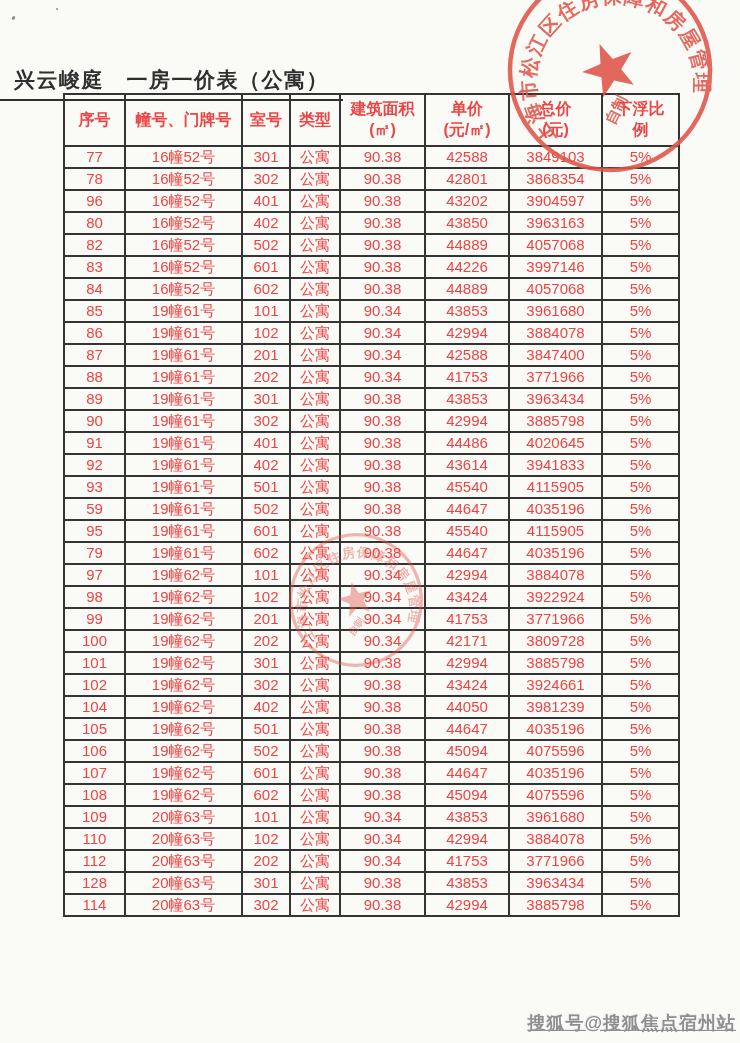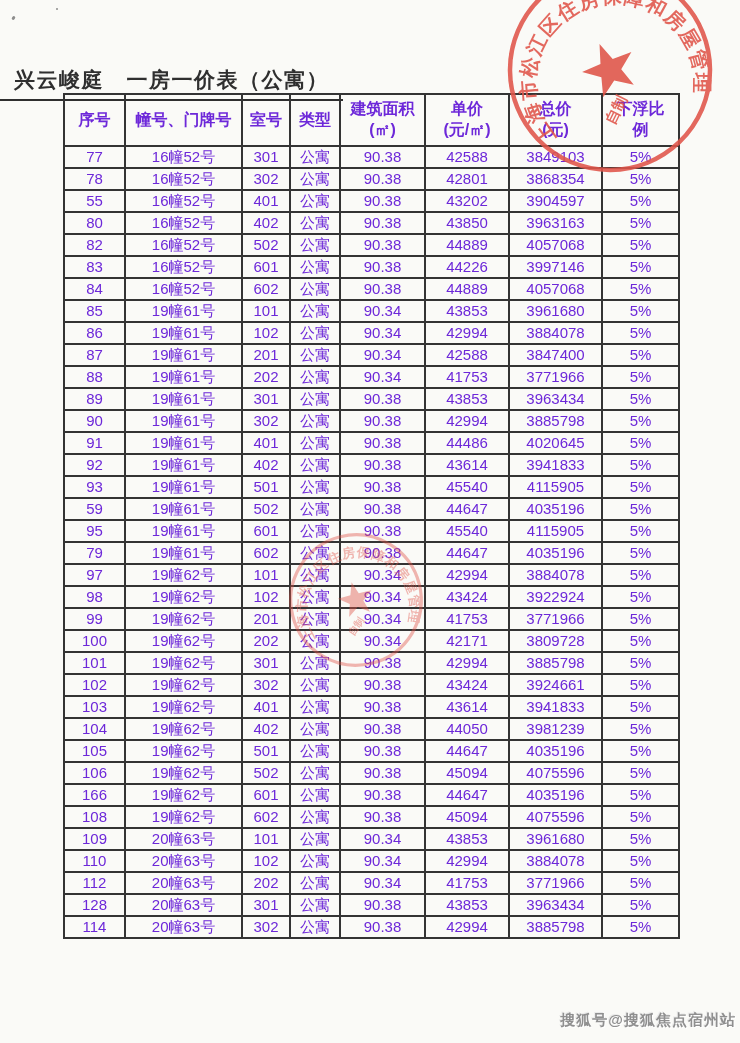--- a/index.html
+++ b/index.html
@@ -15,37 +15,38 @@
   
   .title-wrap{position:absolute;top:52px;left:0;width:737px;margin-top:14px;}
   .title-wrap span{
     display:inline-block;font-size:21px;font-weight:700;color:#2f2f2f;
     letter-spacing:1.5px;border-bottom:2.5px solid #2f2f2f;padding:0 14px 5px 14px;
   }
   
   table.price{
     position:absolute;left:63px;top:93px;width:615px;
     border-collapse:collapse;table-layout:fixed;
-    color:#6d28d9;background:transparent;
+    color:#ef4444;background:transparent;
   }
   table.price th,table.price td{
     border:2px solid #343434;text-align:center;vertical-align:middle;
     padding:0;overflow:hidden;white-space:nowrap;
   }
   table.price thead th{height:50px;font-size:16px;font-weight:600;line-height:1.3;}
   table.price tbody td{height:20px;line-height:20px;font-size:15px;font-weight:500;}
   
   .stamp{position:absolute;pointer-events:none;}
   .stamp-top{left:495px;top:-45px;width:230px;height:230px;transform:rotate(-22deg);opacity:.88;}
   .stamp-mid{left:281px;top:525px;width:150px;height:150px;transform:rotate(-14deg);opacity:.42;}
   
   .watermark{
     position:absolute;top:1011px;right:4px;
-    font-size:15px;font-weight:700;letter-spacing:1px;color:#8f8f8f;
+    font-size:18px;font-weight:700;letter-spacing:1px;color:#8f8f8f;
     text-shadow:1px 1px 0 rgba(255,255,255,.95),-1px -1px 0 rgba(230,230,230,.8);
+    text-decoration:underline;
   }
   
   .speck{position:absolute;background:#8d8d8d;border-radius:50%;}
   .speck.s1{left:12px;top:16px;width:3px;height:4px;transform:rotate(40deg);}
   .speck.s2{left:56px;top:8px;width:2px;height:2px;}
 </style>
 </head>
 <body>
 
 <div class="page">
@@ -95,21 +96,21 @@
           <td>78</td>
           <td>16幢52号</td>
           <td>302</td>
           <td>公寓</td>
           <td>90.38</td>
           <td>42801</td>
           <td>3868354</td>
           <td>5%</td>
         </tr>
         <tr>
-          <td>55</td>
+          <td>96</td>
           <td>16幢52号</td>
           <td>401</td>
           <td>公寓</td>
           <td>90.38</td>
           <td>43202</td>
           <td>3904597</td>
           <td>5%</td>
         </tr>
         <tr>
           <td>80</td>
@@ -325,30 +326,20 @@
           <td>102</td>
           <td>19幢62号</td>
           <td>302</td>
           <td>公寓</td>
           <td>90.38</td>
           <td>43424</td>
           <td>3924661</td>
           <td>5%</td>
         </tr>
         <tr>
-          <td>103</td>
-          <td>19幢62号</td>
-          <td>401</td>
-          <td>公寓</td>
-          <td>90.38</td>
-          <td>43614</td>
-          <td>3941833</td>
-          <td>5%</td>
-        </tr>
-        <tr>
           <td>104</td>
           <td>19幢62号</td>
           <td>402</td>
           <td>公寓</td>
           <td>90.38</td>
           <td>44050</td>
           <td>3981239</td>
           <td>5%</td>
         </tr>
         <tr>
@@ -365,21 +356,21 @@
           <td>106</td>
           <td>19幢62号</td>
           <td>502</td>
           <td>公寓</td>
           <td>90.38</td>
           <td>45094</td>
           <td>4075596</td>
           <td>5%</td>
         </tr>
         <tr>
-          <td>166</td>
+          <td>107</td>
           <td>19幢62号</td>
           <td>601</td>
           <td>公寓</td>
           <td>90.38</td>
           <td>44647</td>
           <td>4035196</td>
           <td>5%</td>
         </tr>
         <tr>
           <td>108</td>

